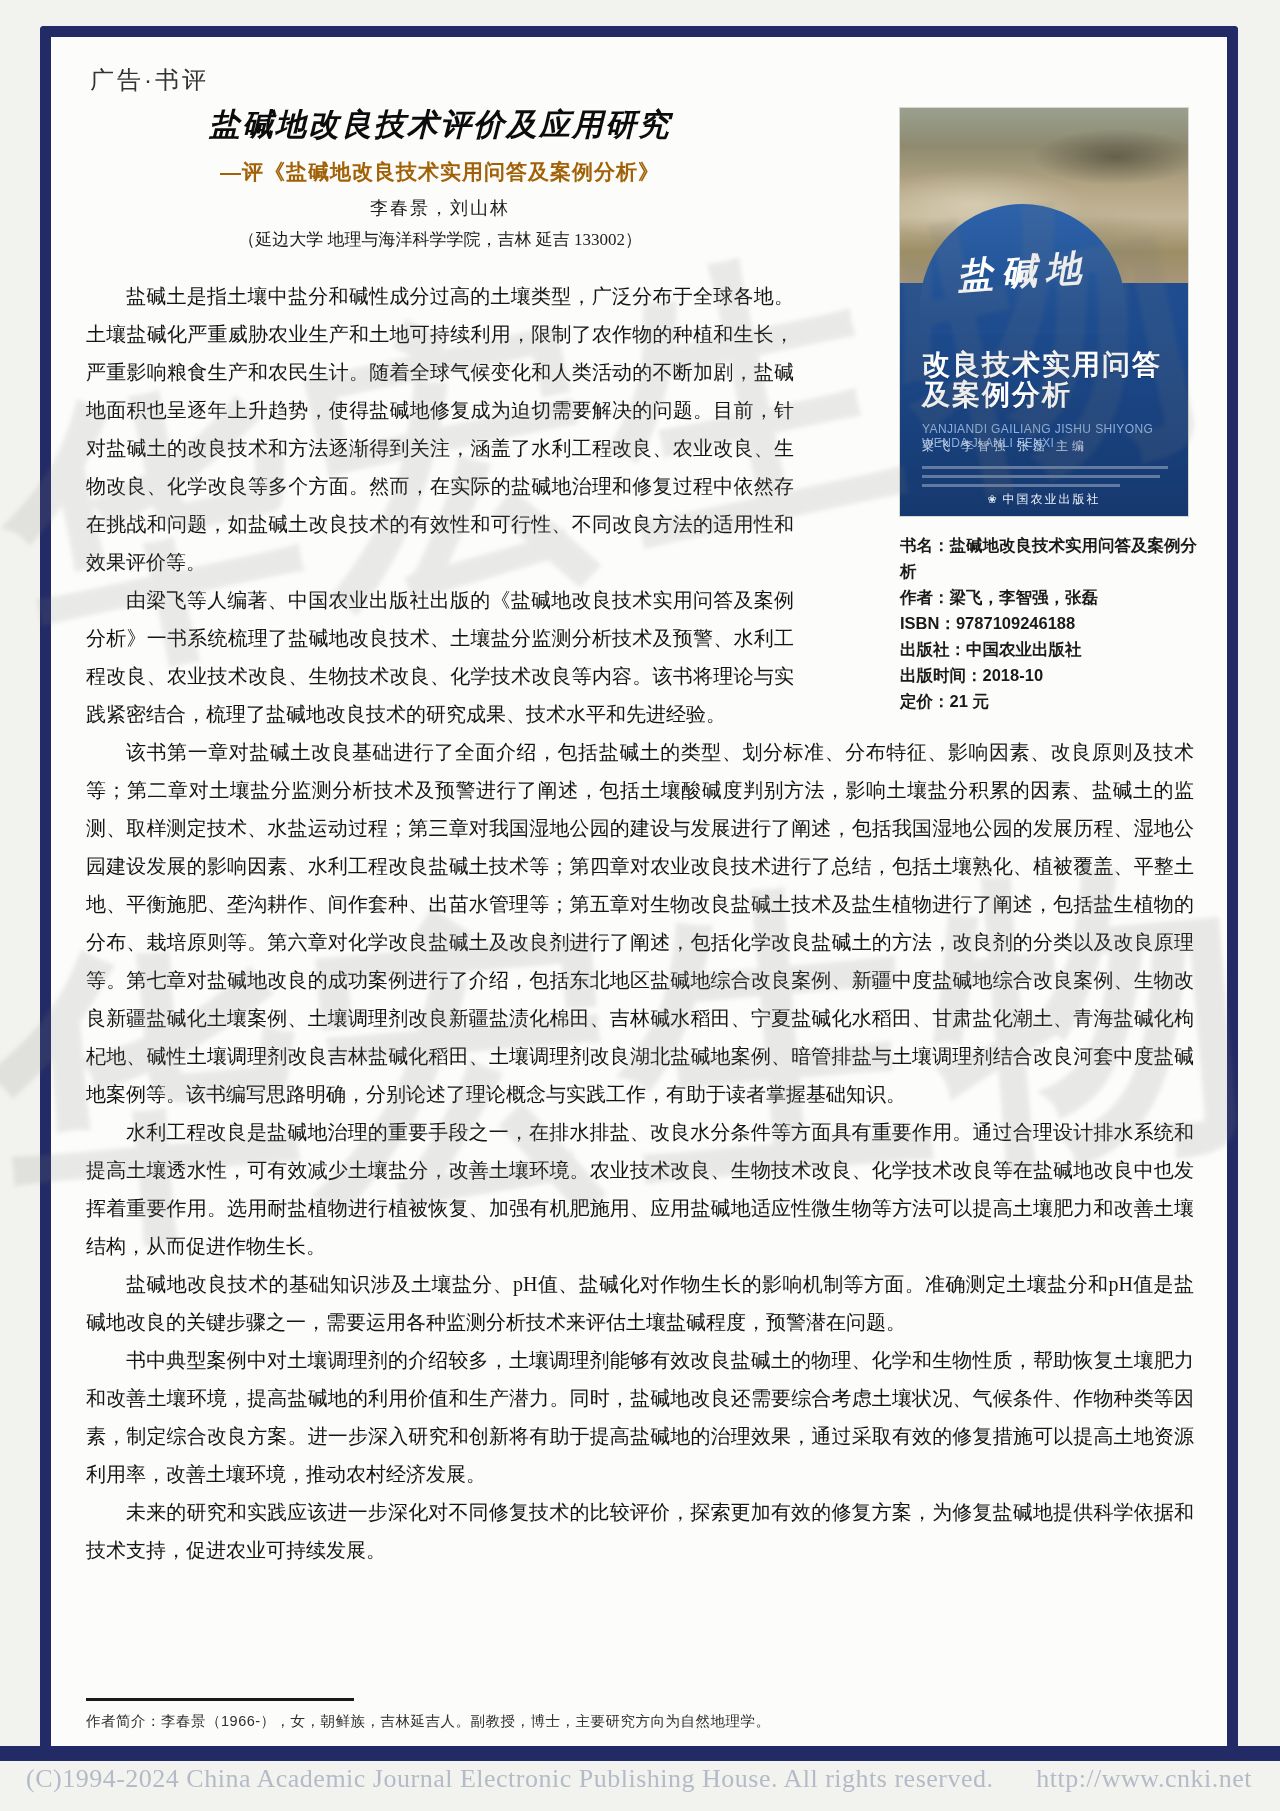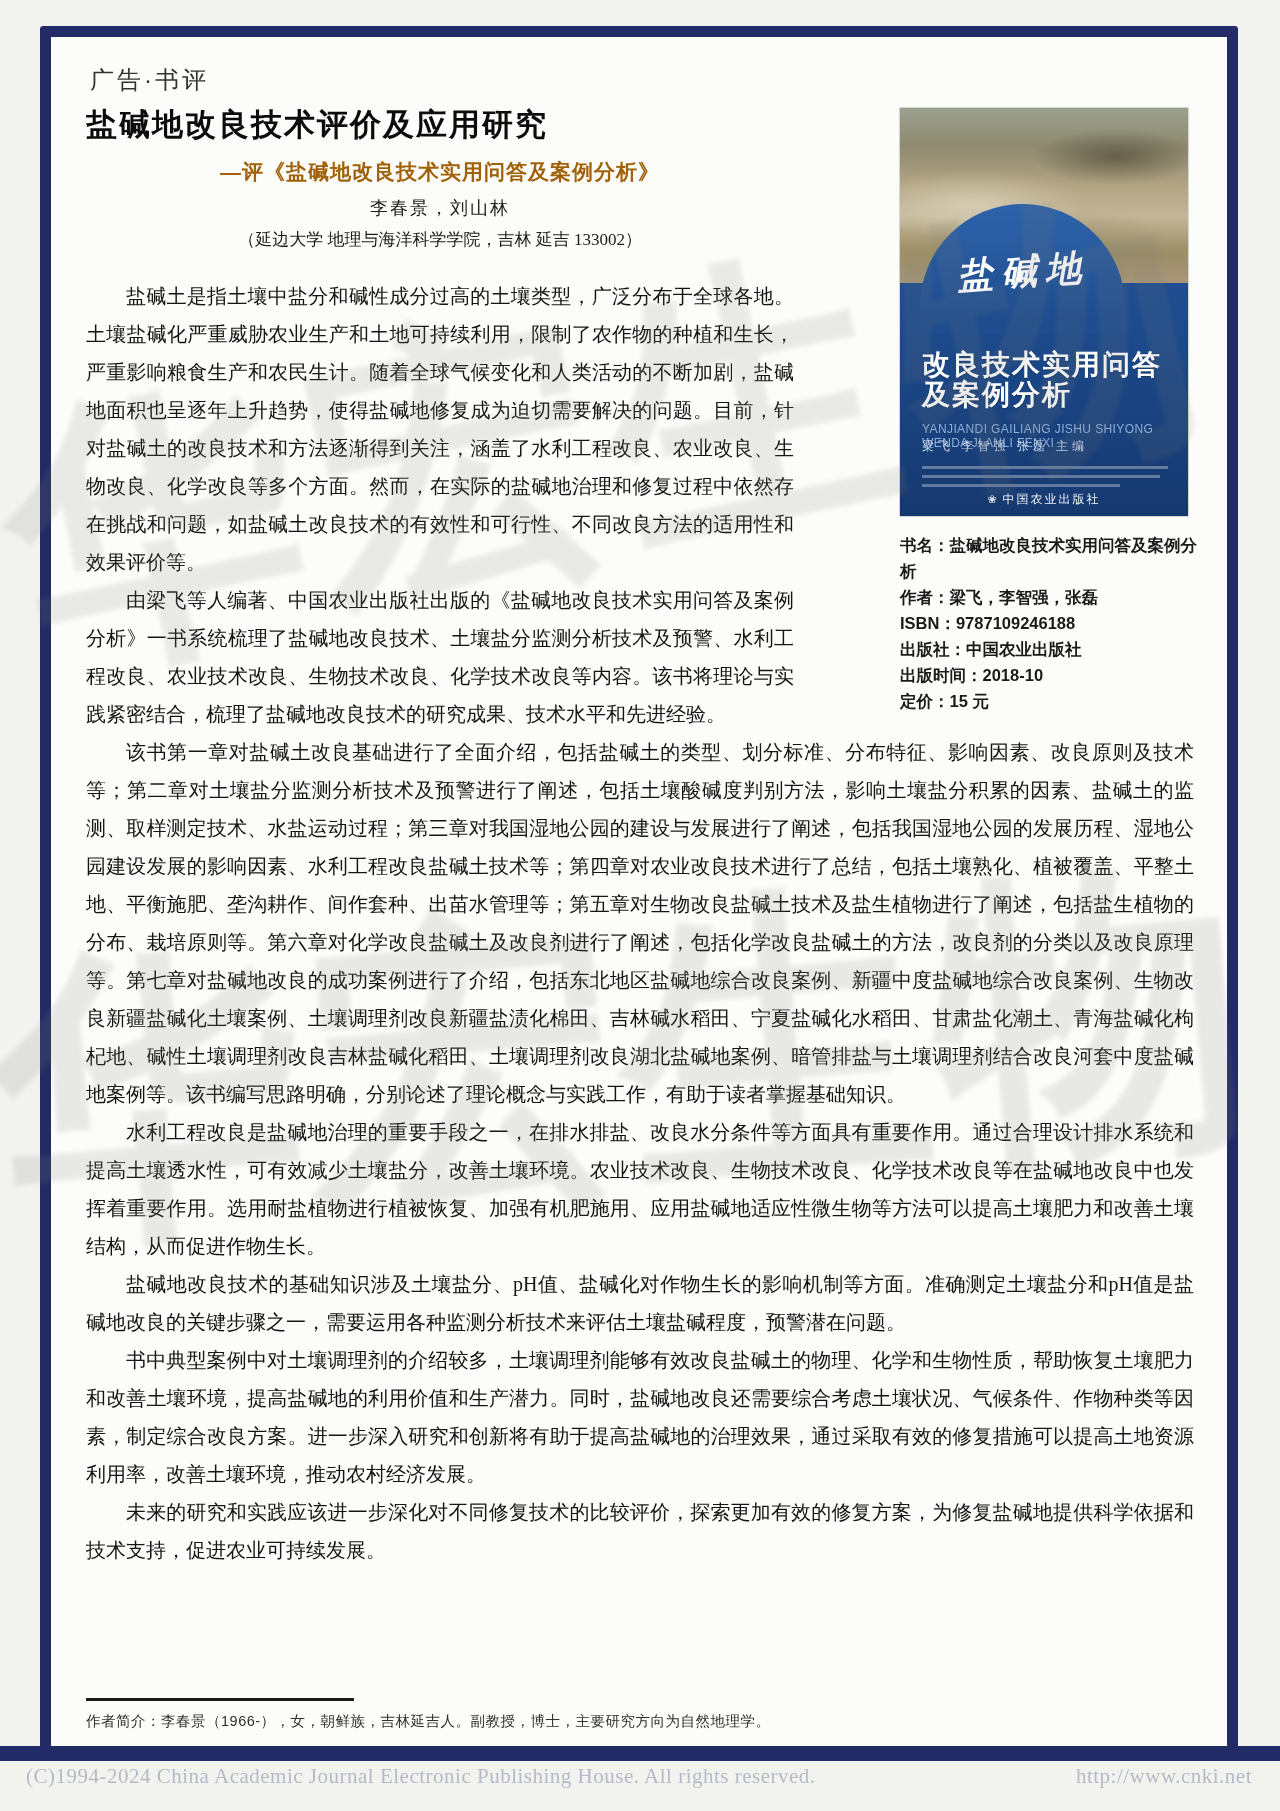--- a/index.html
+++ b/index.html
@@ -75,22 +75,22 @@
   }
   .pub-icon{color:#e4e9f2;font-size:11px;margin-right:4px;}
   .book-info{
     margin:16px 0 0 6px;width:298px;
     font-family:"Liberation Sans",sans-serif;font-size:16.5px;font-weight:600;
     color:#1a1a1a;line-height:26px;
   }
   .book-info .row{text-align:left;}
   
   .art-title{
-    text-align:left;font-family:"Liberation Sans",sans-serif;font-weight:bold;
-    font-size:31px;letter-spacing:2px;color:#0c0c0c;margin:2px 0 12px 0;
+    text-align:center;font-family:"Liberation Sans",sans-serif;font-weight:bold;
+    font-size:31px;letter-spacing:2px;color:#0c0c0c;margin:2px 0 12px 0;font-style:italic;
   }
   .art-sub{
     text-align:center;font-family:"Liberation Sans",sans-serif;font-weight:bold;
     font-size:21px;color:#a16207;margin:0 0 10px 0;letter-spacing:1px;
   }
   .art-authors{text-align:center;font-size:18px;color:#1c1c1c;margin:0 0 8px 0;letter-spacing:2px;}
   .art-affil{text-align:center;font-size:17px;color:#1c1c1c;margin:0 0 26px 0;}
   
   .body-text p{
     margin:0;font-size:20px;line-height:38px;text-align:justify;text-justify:inter-ideograph;
@@ -98,21 +98,21 @@
   }
   
   .bio-rule{position:absolute;left:86px;top:1698px;width:268px;height:3px;background:#1a1a1a;}
   .bio{
     position:absolute;left:86px;top:1712px;width:1040px;
     font-family:"Liberation Sans",sans-serif;font-size:14.5px;color:#2e2e2e;letter-spacing:.5px;
   }
   .copyright{
     position:absolute;left:26px;top:1764px;width:1226px;display:flex;
     justify-content:space-between;align-items:center;
-    font-size:21px;color:#b4bac7;letter-spacing:.5px;
+    font-size:26px;color:#b4bac7;letter-spacing:.5px;
   }
   
   .wm{
     position:absolute;z-index:40;pointer-events:none;color:#7d7d7a;font-weight:bold;
     font-family:"Liberation Serif",serif;white-space:nowrap;filter:blur(2px);
   }
   .wm-a{top:240px;left:0px;font-size:290px;letter-spacing:14px;opacity:.14;transform:rotate(-12deg);}
   .wm-b{top:850px;left:-10px;font-size:310px;letter-spacing:6px;opacity:.15;transform:rotate(-5deg);}
 </style>
 </head>
@@ -142,21 +142,21 @@
       <div class="cover-pub">
         <span class="pub-icon">❀</span><span>中国农业出版社</span>
       </div>
     </div>
     <div class="book-info">
       <div class="row"><span>书名：</span><span>盐碱地改良技术实用问答及案例分析</span></div>
       <div class="row"><span>作者：</span><span>梁飞，李智强，张磊</span></div>
       <div class="row"><span>ISBN：</span><span>9787109246188</span></div>
       <div class="row"><span>出版社：</span><span>中国农业出版社</span></div>
       <div class="row"><span>出版时间：</span><span>2018-10</span></div>
-      <div class="row"><span>定价：</span><span>15 元</span></div>
+      <div class="row"><span>定价：</span><span>21 元</span></div>
     </div>
   </div>
 
   <h1 class="art-title">盐碱地改良技术评价及应用研究</h1>
   <div class="art-sub">—评《盐碱地改良技术实用问答及案例分析》</div>
   <div class="art-authors">李春景，刘山林</div>
   <div class="art-affil">（延边大学 地理与海洋科学学院，吉林 延吉 133002）</div>
 
   <div class="body-text">
     <p>盐碱土是指土壤中盐分和碱性成分过高的土壤类型，广泛分布于全球各地。土壤盐碱化严重威胁农业生产和土地可持续利用，限制了农作物的种植和生长，严重影响粮食生产和农民生计。随着全球气候变化和人类活动的不断加剧，盐碱地面积也呈逐年上升趋势，使得盐碱地修复成为迫切需要解决的问题。目前，针对盐碱土的改良技术和方法逐渐得到关注，涵盖了水利工程改良、农业改良、生物改良、化学改良等多个方面。然而，在实际的盐碱地治理和修复过程中依然存在挑战和问题，如盐碱土改良技术的有效性和可行性、不同改良方法的适用性和效果评价等。</p>

